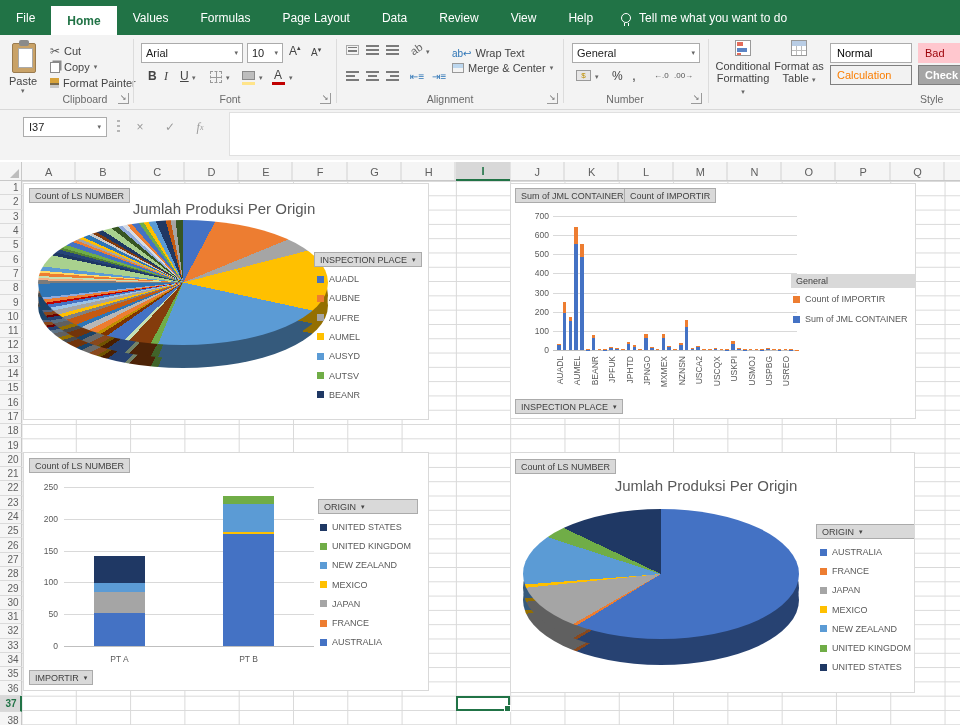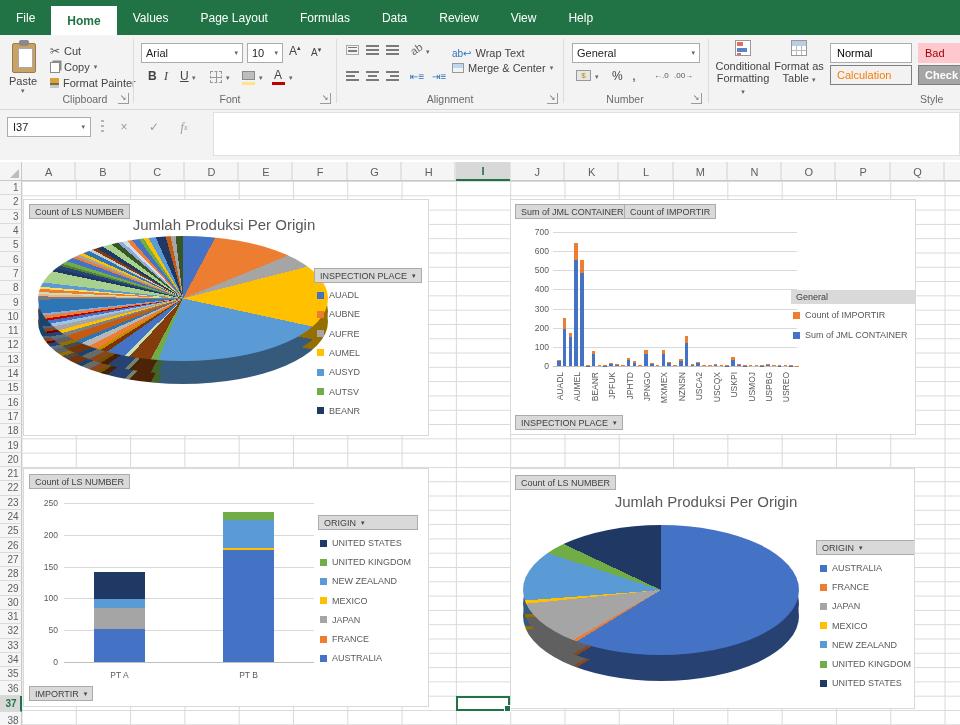--- a/index.html
+++ b/index.html
@@ -32,21 +32,21 @@
   .cfgrid { display:inline-block; width:16px; height:16px; border:1px solid #999; background:
     linear-gradient(#E36C5B 0 0) 1px 1px/6px 4px no-repeat,
     linear-gradient(#5B84C4 0 0) 1px 7px/10px 4px no-repeat,
     linear-gradient(#E36C5B 0 0) 1px 12px/4px 3px no-repeat, #fff; }
   .ftgrid { display:inline-block; width:16px; height:16px; border:1px solid #999; background:
     linear-gradient(#B9CDE5 0 0) 0 0/16px 5px no-repeat,
     repeating-linear-gradient(to bottom, transparent 0 4px, #bbb 4px 5px),
     repeating-linear-gradient(to right, transparent 0 4px, #bbb 4px 5px), #fff; }
 
   
-  .fbar { position:absolute; left:0; top:110px; width:940px; height:50px; background:#F3F3F3; }
+  .fbar { position:absolute; left:16px; top:110px; width:940px; height:50px; background:#F3F3F3; }
   .namebox { position:absolute; left:7px; top:7px; width:84px; height:20px; background:#fff; border:1px solid #ACACAC; font-size:11px; color:#222; display:flex; align-items:center; padding:0 5px; justify-content:space-between; }
   .fdots { position:absolute; left:101px; top:10px; width:3px; height:14px;
     background:repeating-linear-gradient(to bottom,#B5B5B5 0 2px,transparent 2px 5px); }
   .fbtn { position:absolute; top:6px; width:22px; height:22px; color:#9B9B9B; font-size:12px; display:flex; align-items:center; justify-content:center; }
   .finput { position:absolute; left:213px; top:2px; width:747px; height:44px; background:#fff; border:1px solid #E0E0E0; }
 
   
   .sheet { position:absolute; left:0; top:160px; width:960px; height:565px; background:#fff; overflow:hidden; }
   .colhdr { position:absolute; left:0; top:2px; width:960px; height:19px; background:#F5F5F5; border-bottom:1px solid #C8C8C8;
     background-image:repeating-linear-gradient(to right, transparent 0 53.3px, #D0D0D0 53.3px 54.3px); background-position:21.5px 0; }
@@ -57,21 +57,21 @@
   .gridbg { position:absolute; left:0; top:21px; width:960px; height:544px; background-color:#fff;
     background-image:linear-gradient(to right,#D9D9D9 1px,transparent 1px),linear-gradient(to bottom,#D9D9D9 1px,transparent 1px);
     background-size:54.3px 14.3px; background-position:21.5px 0; }
   .rowhdrs { position:absolute; left:0; top:21px; width:21.5px; height:544px; background:#F5F5F5; border-right:1px solid #C8C8C8; }
   .rowlabel { position:absolute; left:0; width:21.5px; font-size:10px; color:#5F5F5F; display:flex; align-items:center; justify-content:flex-end; padding-right:3px; border-bottom:1px solid #DADADA; }
   .rowlabel.sel { background:#D8D8D8; color:#217346; border-right:2px solid #217346; font-weight:bold; }
   .selcell { position:absolute; border:2px solid #217346; background:transparent; }
   .selcell:after { content:""; position:absolute; right:-3px; bottom:-3px; width:5px; height:5px; background:#217346; border:1px solid #fff; }
 
   
-  .chart { position:absolute; background:#fff; border:1px solid #D9D9D9; overflow:hidden;margin-top:16px; }
+  .chart { position:absolute; background:#fff; border:1px solid #D9D9D9; overflow:hidden; }
   .fieldbtn { position:absolute; background:#D9D9D9; border:1px solid #ABABAB; color:#3F3F3F; font-size:9px; height:15px; display:flex; align-items:center; padding:0 5px; white-space:nowrap; gap:5px; }
   .fieldbtn .arrow { font-size:7px; color:#444; }
   .ctitle { position:absolute; font-size:15px; color:#595959; text-align:center; white-space:nowrap; }
   .ellipse { position:absolute; border-radius:50%; }
   .gline { position:absolute; height:1px; background:#D9D9D9; }
   .baseline { position:absolute; height:1px; background:#BFBFBF; }
   .ytick { position:absolute; font-size:8.5px; color:#595959; text-align:right; width:26px; }
   .xlab { position:absolute; font-size:8.5px; color:#595959; white-space:nowrap; }
   .xlab.rot { width:44px; text-align:right; transform-origin:100% 0; transform:rotate(-90deg); }
   .bar { position:absolute; }
@@ -82,27 +82,31 @@
 </head>
 <body>
 
 <div id="app">
 
   <div class="tabbar">
     <div id="tabs" style="display:flex">
         <div class="tab">File</div>
         <div class="tab active">Home</div>
         <div class="tab">Values</div>
+        <div class="tab">Formulas</div>
         <div class="tab">Page Layout</div>
-        <div class="tab">Formulas</div>
         <div class="tab">Data</div>
         <div class="tab">Review</div>
         <div class="tab">View</div>
         <div class="tab">Help</div>
       </div>
+    <div class="tellme">
+      <span class="bulb"></span>
+      <span>Tell me what you want to do</span>
+    </div>
   </div>
 
   <div class="ribbon">
 
     <div style="position:absolute;left:0;top:0;width:46px;height:58px">
       <span class="paste-board"></span>
       <span class="paste-clip"></span>
       <span class="paste-page"></span>
       <span style="position:absolute;left:0;top:40px;width:46px;text-align:center;font-size:11px;color:#444">Paste</span>
       <span style="position:absolute;left:21px;top:52px" class="arrow">▾</span>

